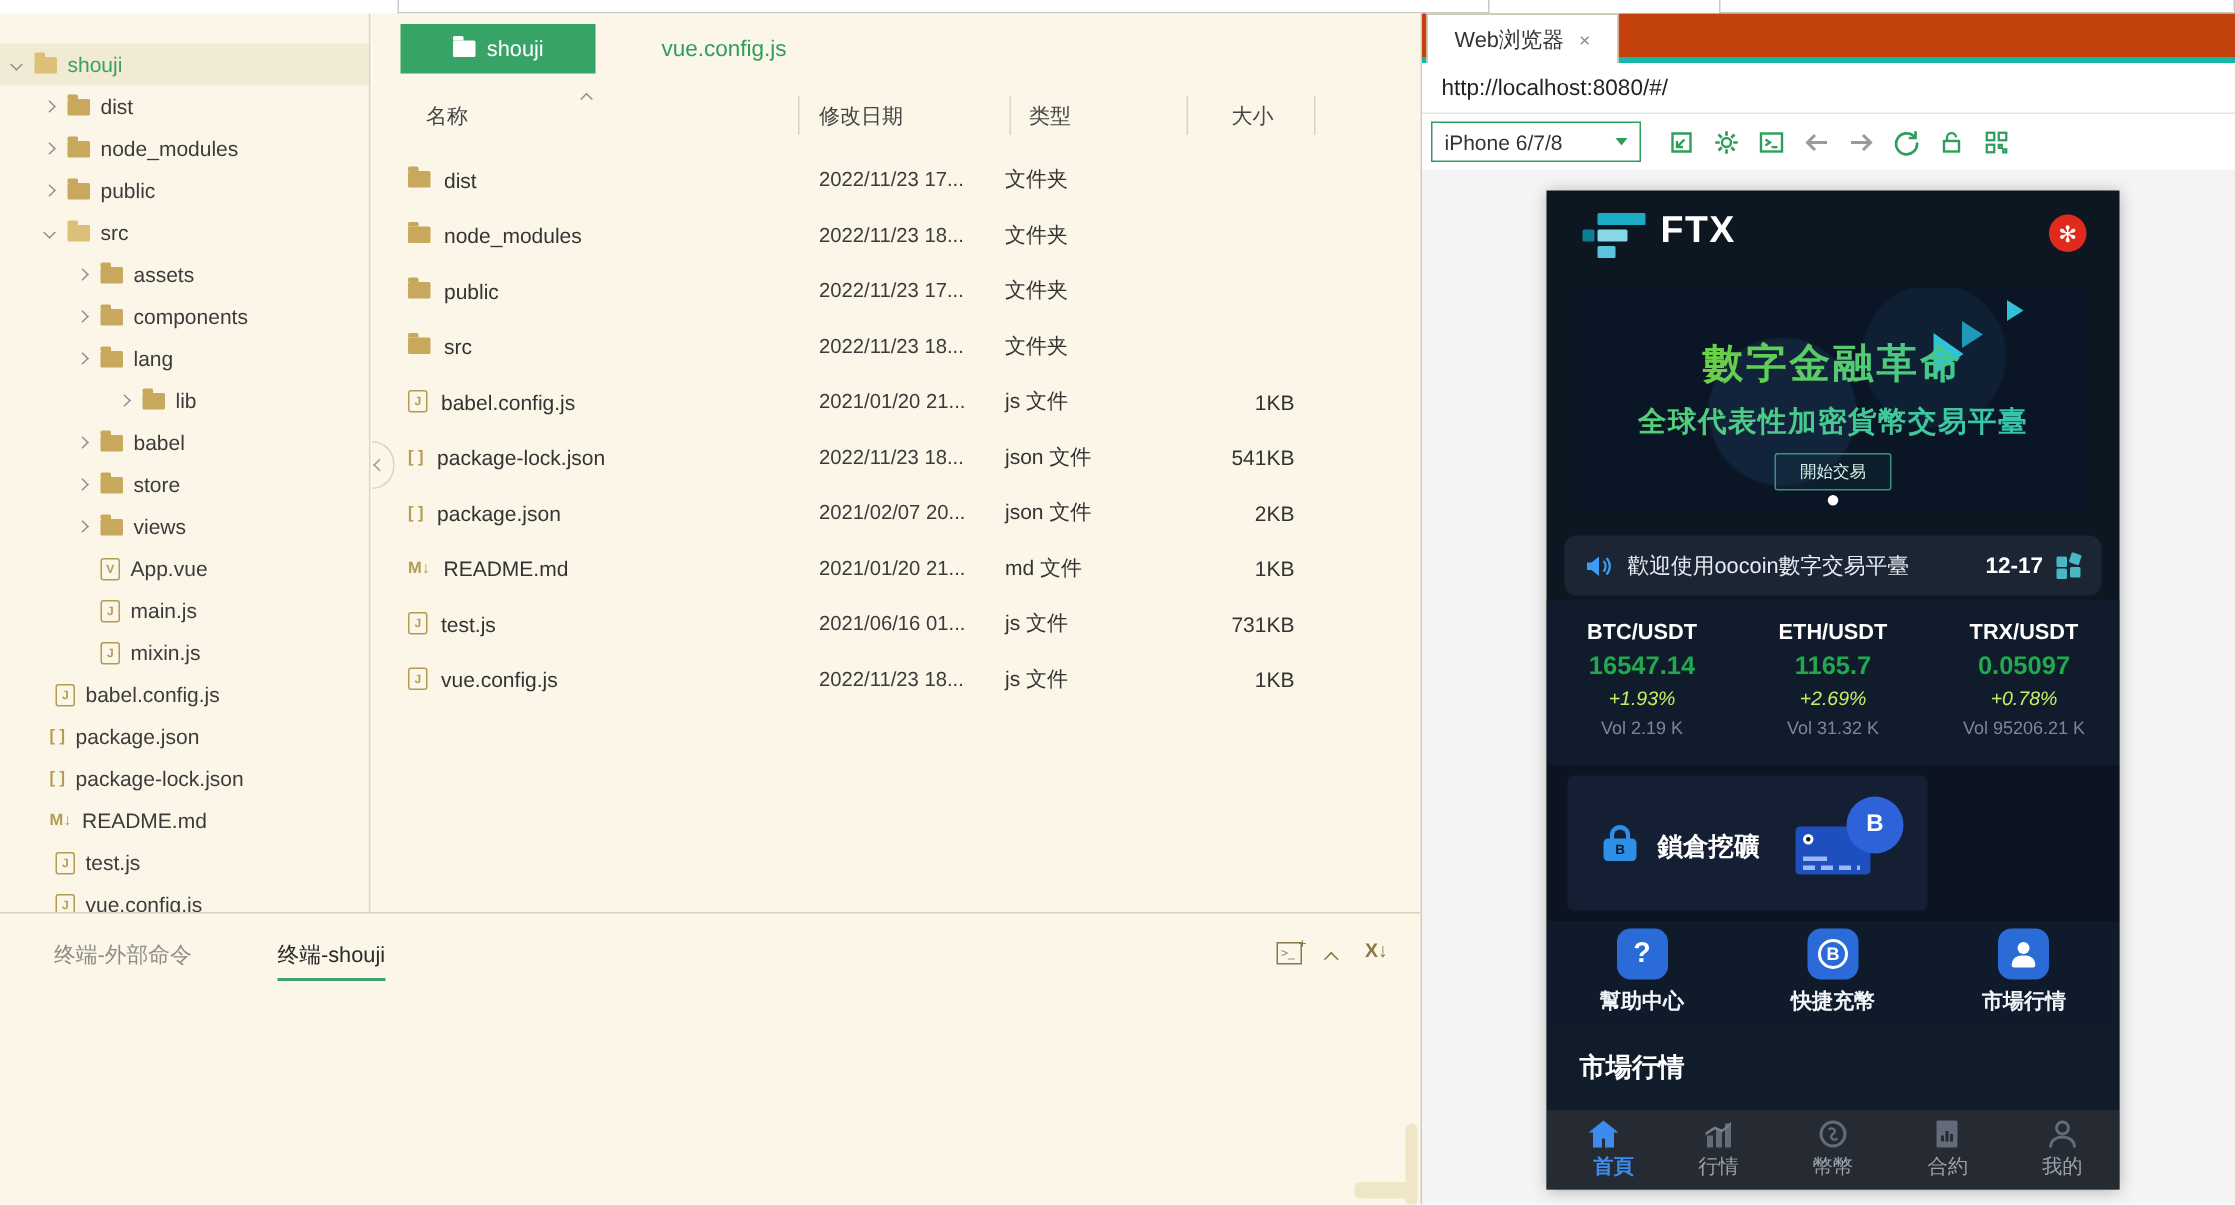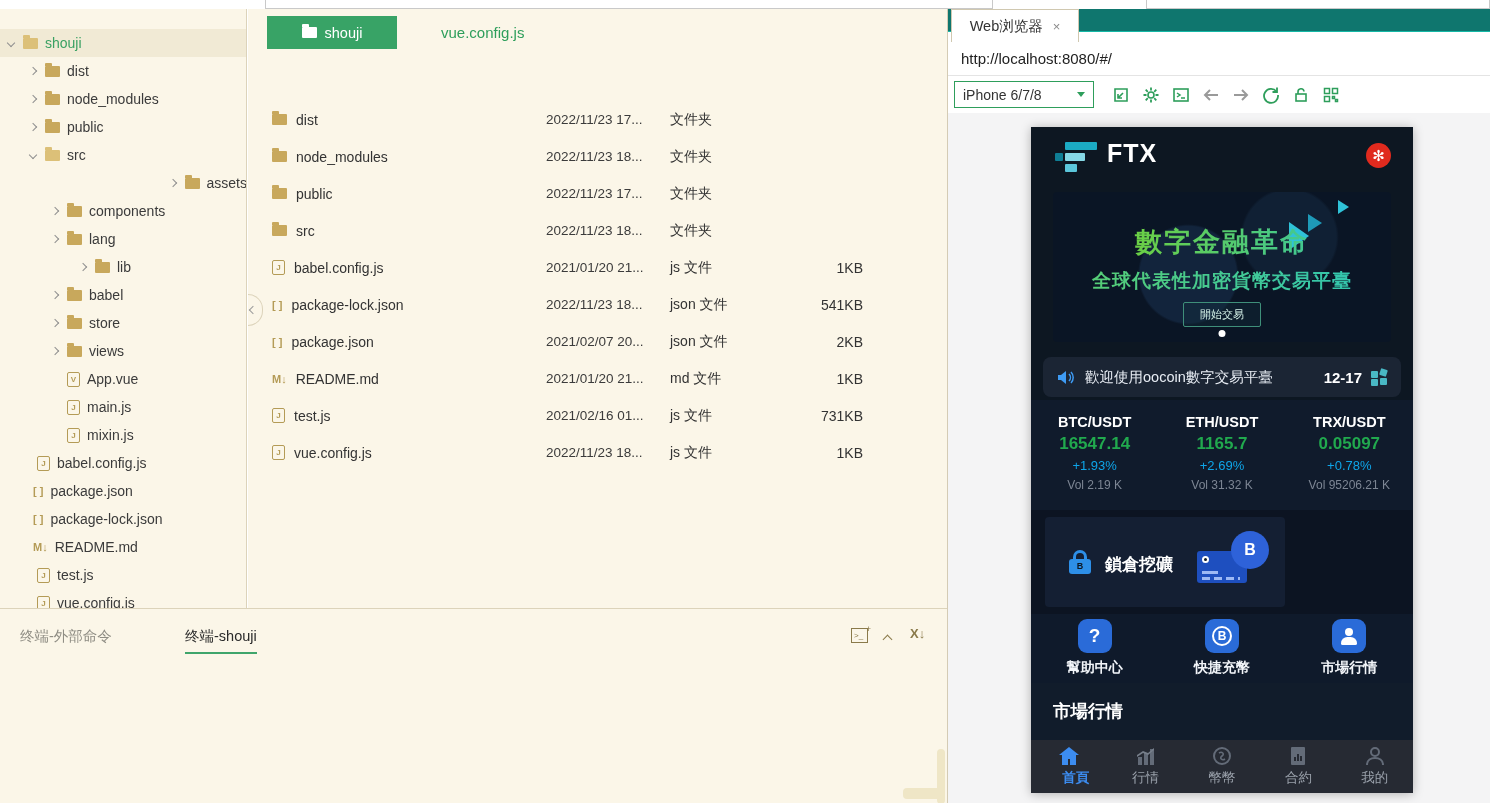--- a/index.html
+++ b/index.html
@@ -57,22 +57,22 @@
   
   .term-panel { position:absolute; left:0; top:608px; width:947px; height:195px;
     background:#FBF6E8; border-top:1px solid #DCD3BA; }
   .term-tab { position:absolute; top:18px; font-size:14.5px; }
   .term-icon { position:absolute; color:#8a7a4a; font-size:13px; }
   .scroll-thumb { position:absolute; background:#EFE6C6; border-radius:4px; }
 
   
   .browser-panel { position:absolute; left:947px; top:9px; width:543px; height:794px; background:#fff;
     border-left:1px solid #d4cbb4; }
-  .b-tabbar { position:absolute; left:0; top:0; width:543px; height:23px; background:#0f766e;
-    border-bottom:1px solid #14b8a6; }
+  .b-tabbar { position:absolute; left:0; top:0; width:543px; height:33px; background:#c2410c;
+    border-bottom:4px solid #14b8a6; }
   .b-tab { position:absolute; left:3px; top:0; width:128px; height:33px; background:#fff;
     border:1px solid #d0c8b0; border-bottom:none; display:flex; align-items:center; justify-content:center;
     gap:10px; font-size:14.5px; color:#333; }
   .b-tab .x { color:#8a8a8a; font-size:13px; }
   .b-urlrow { position:absolute; left:0; top:33px; width:543px; height:34px; background:#fff;
     border-bottom:1px solid #e4e4e4; display:flex; align-items:center; }
   .b-url { font-size:15px; color:#222; padding-left:13px; }
   .b-toolbar { position:absolute; left:0; top:67px; width:543px; height:37px; background:#fff;
     display:flex; align-items:center; }
   .device-select { margin-left:6px; width:140px; height:27px; border:1.5px solid #2E9E5B;
@@ -110,21 +110,21 @@
     border-radius:8px; display:flex; align-items:center; padding:0 13px; }
   .notice-text { flex:1; margin-left:10px; font-size:14.5px; color:#E8EDF4; white-space:nowrap; overflow:hidden; }
   .notice-date { font-size:15px; font-weight:700; color:#fff; margin-right:9px; }
   .gridicon { position:relative; width:17px; height:17px; }
   .gridicon i { position:absolute; width:7px; height:7px; background:#49B8C4; border-radius:1px; }
   .tickers { position:absolute; left:0; top:273px; width:382px; height:110px; background:#101B2C;
     display:flex; }
   .tk { flex:1; text-align:center; padding-top:14px; }
   .tk-pair { font-size:14.5px; font-weight:800; color:#fff; }
   .tk-price { font-size:17px; font-weight:800; color:#21A94E; margin-top:4px; }
-  .tk-chg { font-size:13px; color:#0ea5e9; margin-top:4px; }
+  .tk-chg { font-size:13px; color:#bef264; margin-top:4px;font-style:italic; }
   .tk-vol { font-size:12px; color:#7D8694; margin-top:5px; }
   .featsec { position:absolute; left:0; top:383px; width:382px; height:104px; background:#0C1422; }
   .card { position:absolute; background:#141F33; border-radius:4px; }
   .lockico { position:relative; width:22px; height:24px; }
   .lockico .body { position:absolute; left:0; top:9px; width:22px; height:15px; background:#2D8FE8;
     border-radius:3px; color:#0D1722; font-size:9px; font-weight:800; text-align:center; line-height:15px; }
   .lockico .shackle { position:absolute; left:4px; top:0px; width:14px; height:12px;
     border:3px solid #2D8FE8; border-bottom:none; border-radius:7px 7px 0 0; }
   .mini-card { position:absolute; width:50px; height:32px; background:#1E4FBF; border-radius:3px; }
   .mini-card .dot { position:absolute; left:5px; top:5px; width:7px; height:7px; border-radius:50%; background:#0D1722; border:2px solid #fff; }
@@ -190,21 +190,21 @@
         <span class="ico-folder"></span>
       <span class="tree-label">public</span>
     </div>
     <div class="tree-row" style="top:132px;">
       <span class="sp" style="width:30px"></span>
         <span class="chev d"></span>
       <span class="sp" style="width:9px"></span>
         <span class="ico-folder open"></span>
       <span class="tree-label">src</span>
     </div>
-    <div class="tree-row" style="top:160px;justify-content:flex-end;">
+    <div class="tree-row" style="top:160px;">
       <span class="sp" style="width:52px"></span>
         <span class="chev r"></span>
       <span class="sp" style="width:9px"></span>
         <span class="ico-folder"></span>
       <span class="tree-label">assets</span>
     </div>
     <div class="tree-row" style="top:216px;">
       <span class="sp" style="width:52px"></span>
         <span class="chev r"></span>
       <span class="sp" style="width:9px"></span>
@@ -295,20 +295,31 @@
 
   <div class="mid-panel">
     <div class="tab-green">
       <span class="ico-folder white"></span>
       <span>shouji</span>
     </div>
     <div class="tab-plain">
       <span>vue.config.js</span>
     </div>
 
+    <div class="ftable-header">
+      <span class="chev u" style="position:absolute; left:140px; top:2px;"></span>
+      <span style="position:absolute; left:36px; top:8px;">名称</span>
+      <span style="position:absolute; left:298px; top:8px;">修改日期</span>
+      <span style="position:absolute; left:438px; top:8px;">类型</span>
+      <span style="position:absolute; left:573px; top:8px;">大小</span>
+      <span class="fh-sep" style="left:284px;"></span>
+        <span class="fh-sep" style="left:425px;"></span>
+      <span class="fh-sep" style="left:543px;"></span>
+        <span class="fh-sep" style="left:628px;"></span>
+    </div>
 
     <div class="ftable-row" style="top:92px;">
       <span class="fcell name">
           <span class="ico-folder"></span>
           <span>dist</span>
         </span>
       <span class="fcell date">2022/11/23 17...</span>
       <span class="fcell type">文件夹</span>
       <span class="fcell size"></span>
     </div>
@@ -373,41 +384,41 @@
         </span>
       <span class="fcell date">2021/01/20 21...</span>
       <span class="fcell type">md 文件</span>
       <span class="fcell size">1KB</span>
     </div>
     <div class="ftable-row" style="top:388px;">
       <span class="fcell name">
           <span class="ico-page">J</span>
           <span>test.js</span>
         </span>
-      <span class="fcell date">2021/02/16 01...</span>
+      <span class="fcell date">2021/06/16 01...</span>
       <span class="fcell type">js 文件</span>
       <span class="fcell size">731KB</span>
     </div>
     <div class="ftable-row" style="top:425px;">
       <span class="fcell name">
           <span class="ico-page">J</span>
           <span>vue.config.js</span>
         </span>
       <span class="fcell date">2022/11/23 18...</span>
       <span class="fcell type">js 文件</span>
       <span class="fcell size">1KB</span>
     </div>
 
     <div class="collapse-handle">
       <span class="chev l" style="border-color:#9a9a9a;"></span>
     </div>
   </div>
 
   <div class="term-panel">
-    <div class="term-tab" style="left:20px; color:#8f8d84;text-align:right;">终端-外部命令</div>
+    <div class="term-tab" style="left:36px; color:#8f8d84;text-align:right;">终端-外部命令</div>
     <div class="term-tab" style="left:185px; color:#2a2a2a; border-bottom:2px solid #3FA56B; padding-bottom:6px;">终端-shouji</div>
     <div class="term-icon" style="left:851px; top:19px; width:17px; height:15px; border:1px solid #8a7a4a; font-size:8px; line-height:13px; text-align:left; padding-left:2px;">&gt;_<span style="position:absolute; right:-4px; top:-6px; font-size:9px;">+</span></div>
     <div class="term-icon" style="left:884px; top:22px;"><span class="chev u" style="border-color:#8a7a4a; width:7px; height:7px;"></span></div>
     <div class="term-icon" style="left:910px; top:17px; font-weight:bold;">X↓</div>
 
     <div class="scroll-thumb" style="left:937px; top:140px; width:8px; height:55px;"></div>
     <div class="scroll-thumb" style="left:903px; top:179px; width:38px; height:11px;"></div>
   </div>
 
   <div class="browser-panel">

